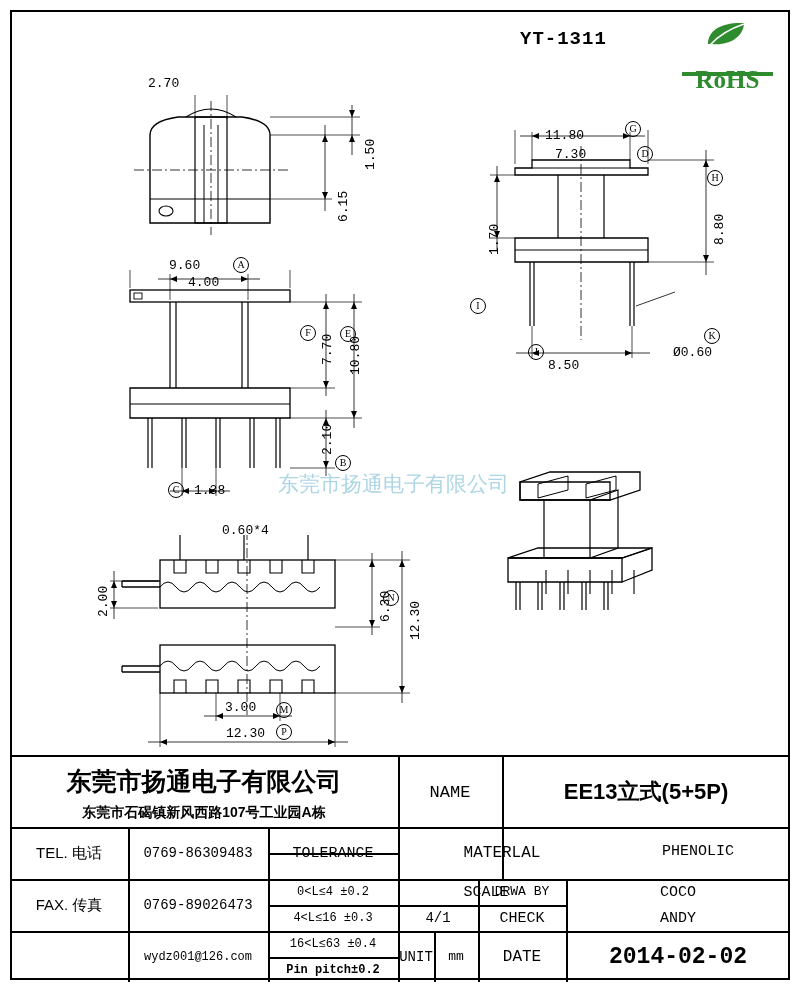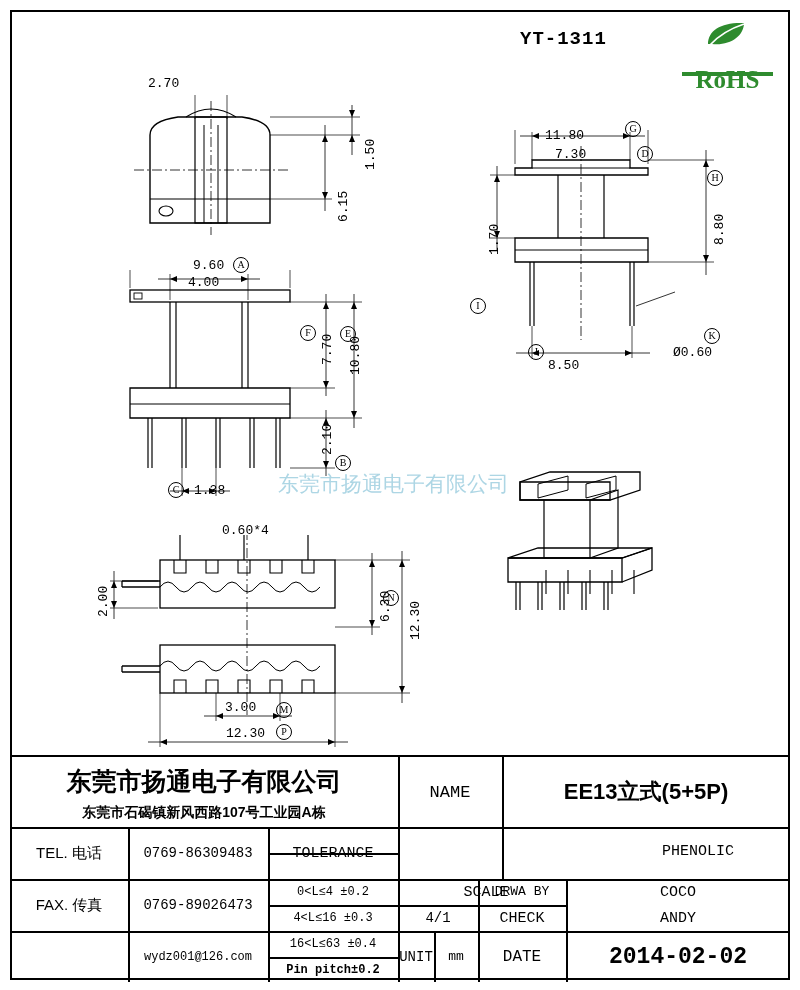--- a/index.html
+++ b/index.html
@@ -200,21 +200,21 @@
       <line x1="216" y1="140" x2="216" y2="206" stroke="#000" stroke-width="0.8"></line>
       <polygon points="216,148 213,155 219,155" fill="#000"></polygon>
       <polygon points="216,198 213,191 219,191" fill="#000"></polygon>
 
       <line x1="72" y1="198" x2="72" y2="226" stroke="#000" stroke-width="0.7"></line>
       <line x1="106" y1="198" x2="106" y2="226" stroke="#000" stroke-width="0.7"></line>
       <line x1="60" y1="221" x2="120" y2="221" stroke="#000" stroke-width="0.8"></line>
       <polygon points="72,221 79,218 79,224" fill="#000"></polygon>
       <polygon points="106,221 99,218 99,224" fill="#000"></polygon>
     </svg>
-    <div class="dim" style="left:193px;top:258px;">9.60</div>
+    <div class="dim" style="left:169px;top:258px;">9.60</div>
     <div class="dim" style="left:188px;top:275px;">4.00</div>
     <div class="dimv" style="left:320px;top:365px;">7.70</div>
     <div class="dimv" style="left:348px;top:375px;">10.80</div>
     <div class="dimv" style="left:320px;top:455px;">2.10</div>
     <div class="dim" style="left:194px;top:483px;">1.38</div>
     <div class="circ" style="left:233px;top:257px;">A</div>
     <div class="circ" style="left:300px;top:325px;">F</div>
     <div class="circ" style="left:340px;top:326px;">E</div>
     <div class="circ" style="left:335px;top:455px;">B</div>
     <div class="circ" style="left:168px;top:482px;">C</div>
@@ -377,20 +377,21 @@
 
     <div class="cell mono" style="left:258px;top:70px;width:130px;height:52px;font-size:15px;">TOLERANCE</div>
     <div class="cell mono" style="left:258px;top:122px;width:130px;height:26px;font-size:12px;">0&lt;L≤4   ±0.2</div>
     <div class="cell mono" style="left:258px;top:148px;width:130px;height:26px;font-size:12px;">4&lt;L≤16  ±0.3</div>
     <div class="cell mono" style="left:258px;top:174px;width:130px;height:26px;font-size:12px;">16&lt;L≤63 ±0.4</div>
     <div class="cell mono" style="left:258px;top:200px;width:130px;height:25px;font-size:12px;font-weight:bold;">Pin pitch±0.2</div>
 
     <div class="cell mono" style="left:388px;top:0;width:104px;height:70px;font-size:17px;">NAME</div>
     <div class="cell cn" style="left:492px;top:0;width:288px;height:70px;font-size:22px;font-weight:bold;">EE13立式(5+5P)</div>
 
+    <div class="cell mono" style="left:388px;top:70px;width:208px;height:52px;font-size:16px;">MATERLAL</div>
     <div class="cell mono" style="left:596px;top:70px;width:184px;height:48px;font-size:15px;">PHENOLIC</div>
 
     <div class="cell mono" style="left:388px;top:122px;width:80px;height:26px;font-size:15px;margin-left:48px;">SCALE</div>
     <div class="cell mono" style="left:388px;top:148px;width:80px;height:26px;font-size:14px;">4/1</div>
     <div class="cell mono" style="left:468px;top:122px;width:88px;height:26px;font-size:13px;line-height:12px;">DRWA BY</div>
     <div class="cell mono" style="left:468px;top:148px;width:88px;height:26px;font-size:15px;">CHECK</div>
     <div class="cell mono" style="left:556px;top:122px;width:224px;height:26px;font-size:15px;">COCO</div>
     <div class="cell mono" style="left:556px;top:148px;width:224px;height:26px;font-size:15px;">ANDY</div>
 
     <div class="cell mono" style="left:388px;top:174px;width:36px;height:51px;font-size:14px;">UNIT</div>

